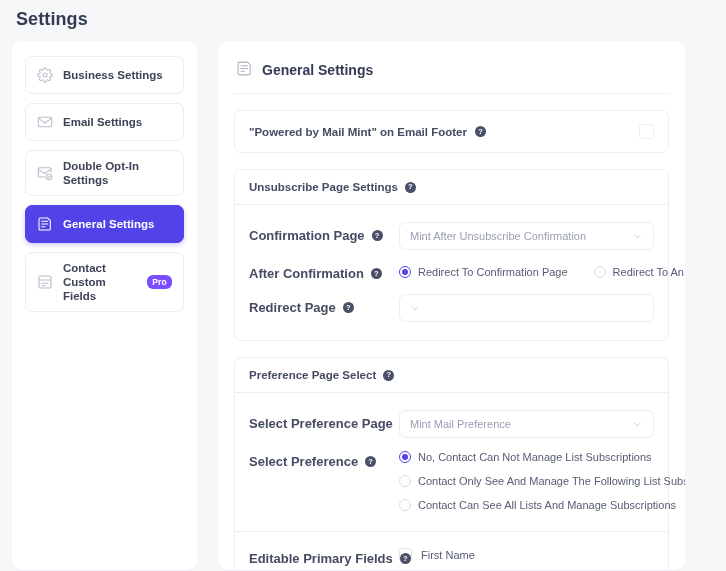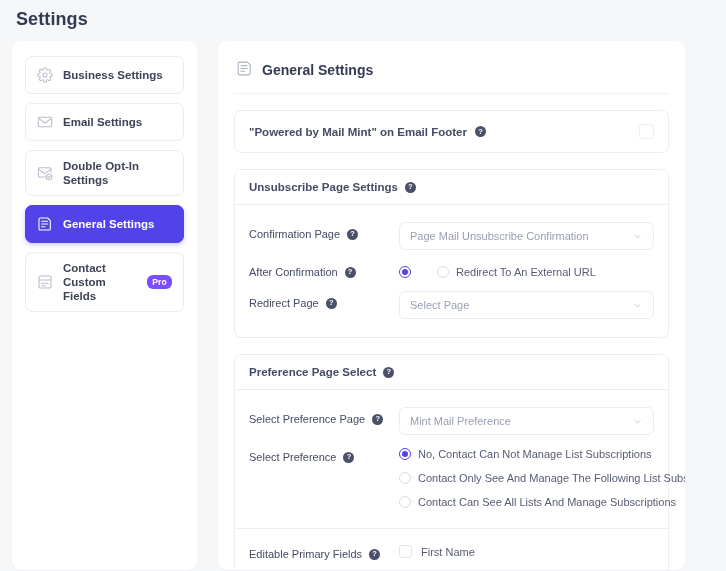--- a/index.html
+++ b/index.html
@@ -144,22 +144,22 @@
   }
   .card-head .ch-label {
     font-size: 11.5px;
     font-weight: bold;
     color: #454b63;
   }
 
   .card-body { padding: 17px 14px 18px 14px; }
 
   .lbl-strong {
-    font-size: 11px;
-    font-weight: normal;
+    font-size: 13px;
+    font-weight: bold;
     color: #454b63;
     white-space: nowrap;
   }
 
   
   .help {
     width: 11px; height: 11px; flex: 0 0 11px;
     border-radius: 50%;
     background: #4a5068;
     color: #fff;
@@ -371,57 +371,57 @@
         </div>
         <div class="card-body">
 
           <div class="field-row">
             <div class="field-label">
               <span class="lbl-strong">Confirmation Page</span>
               <span class="help">?</span>
             </div>
             <div class="field-ctl">
               <div class="select">
-                <span class="sv">Page Mail Unsubscribe Confirmation</span>
+                <span class="sv">Mint After Unsubscribe Confirmation</span>
                 <span class="chev">
                   <svg viewBox="0 0 24 24">
                       <path d="M6 9l6 6 6-6"></path>
                     </svg>
                 </span>
               </div>
             </div>
           </div>
 
           <div class="field-row">
             <div class="field-label tight">
               <span class="lbl-strong">After Confirmation</span>
               <span class="help">?</span>
             </div>
             <div class="field-ctl">
               <div class="radio-inline">
                 <label class="radio-opt" style="margin-bottom:0">
                   <span class="radio on"></span>
+                  <span class="radio-text">Redirect To Confirmation Page</span>
                 </label>
                 <span class="gap"></span>
                 <label class="radio-opt" style="margin-bottom:0">
                   <span class="radio"></span>
                   <span class="radio-text">Redirect To An External URL</span>
                 </label>
               </div>
             </div>
           </div>
 
           <div class="field-row">
             <div class="field-label">
               <span class="lbl-strong">Redirect Page</span>
               <span class="help">?</span>
             </div>
             <div class="field-ctl">
               <div class="select">
-                <span class="sv">Select Page</span>
                 <span class="chev">
                   <svg viewBox="0 0 24 24">
                       <path d="M6 9l6 6 6-6"></path>
                     </svg>
                 </span>
               </div>
             </div>
           </div>
 
         </div>

